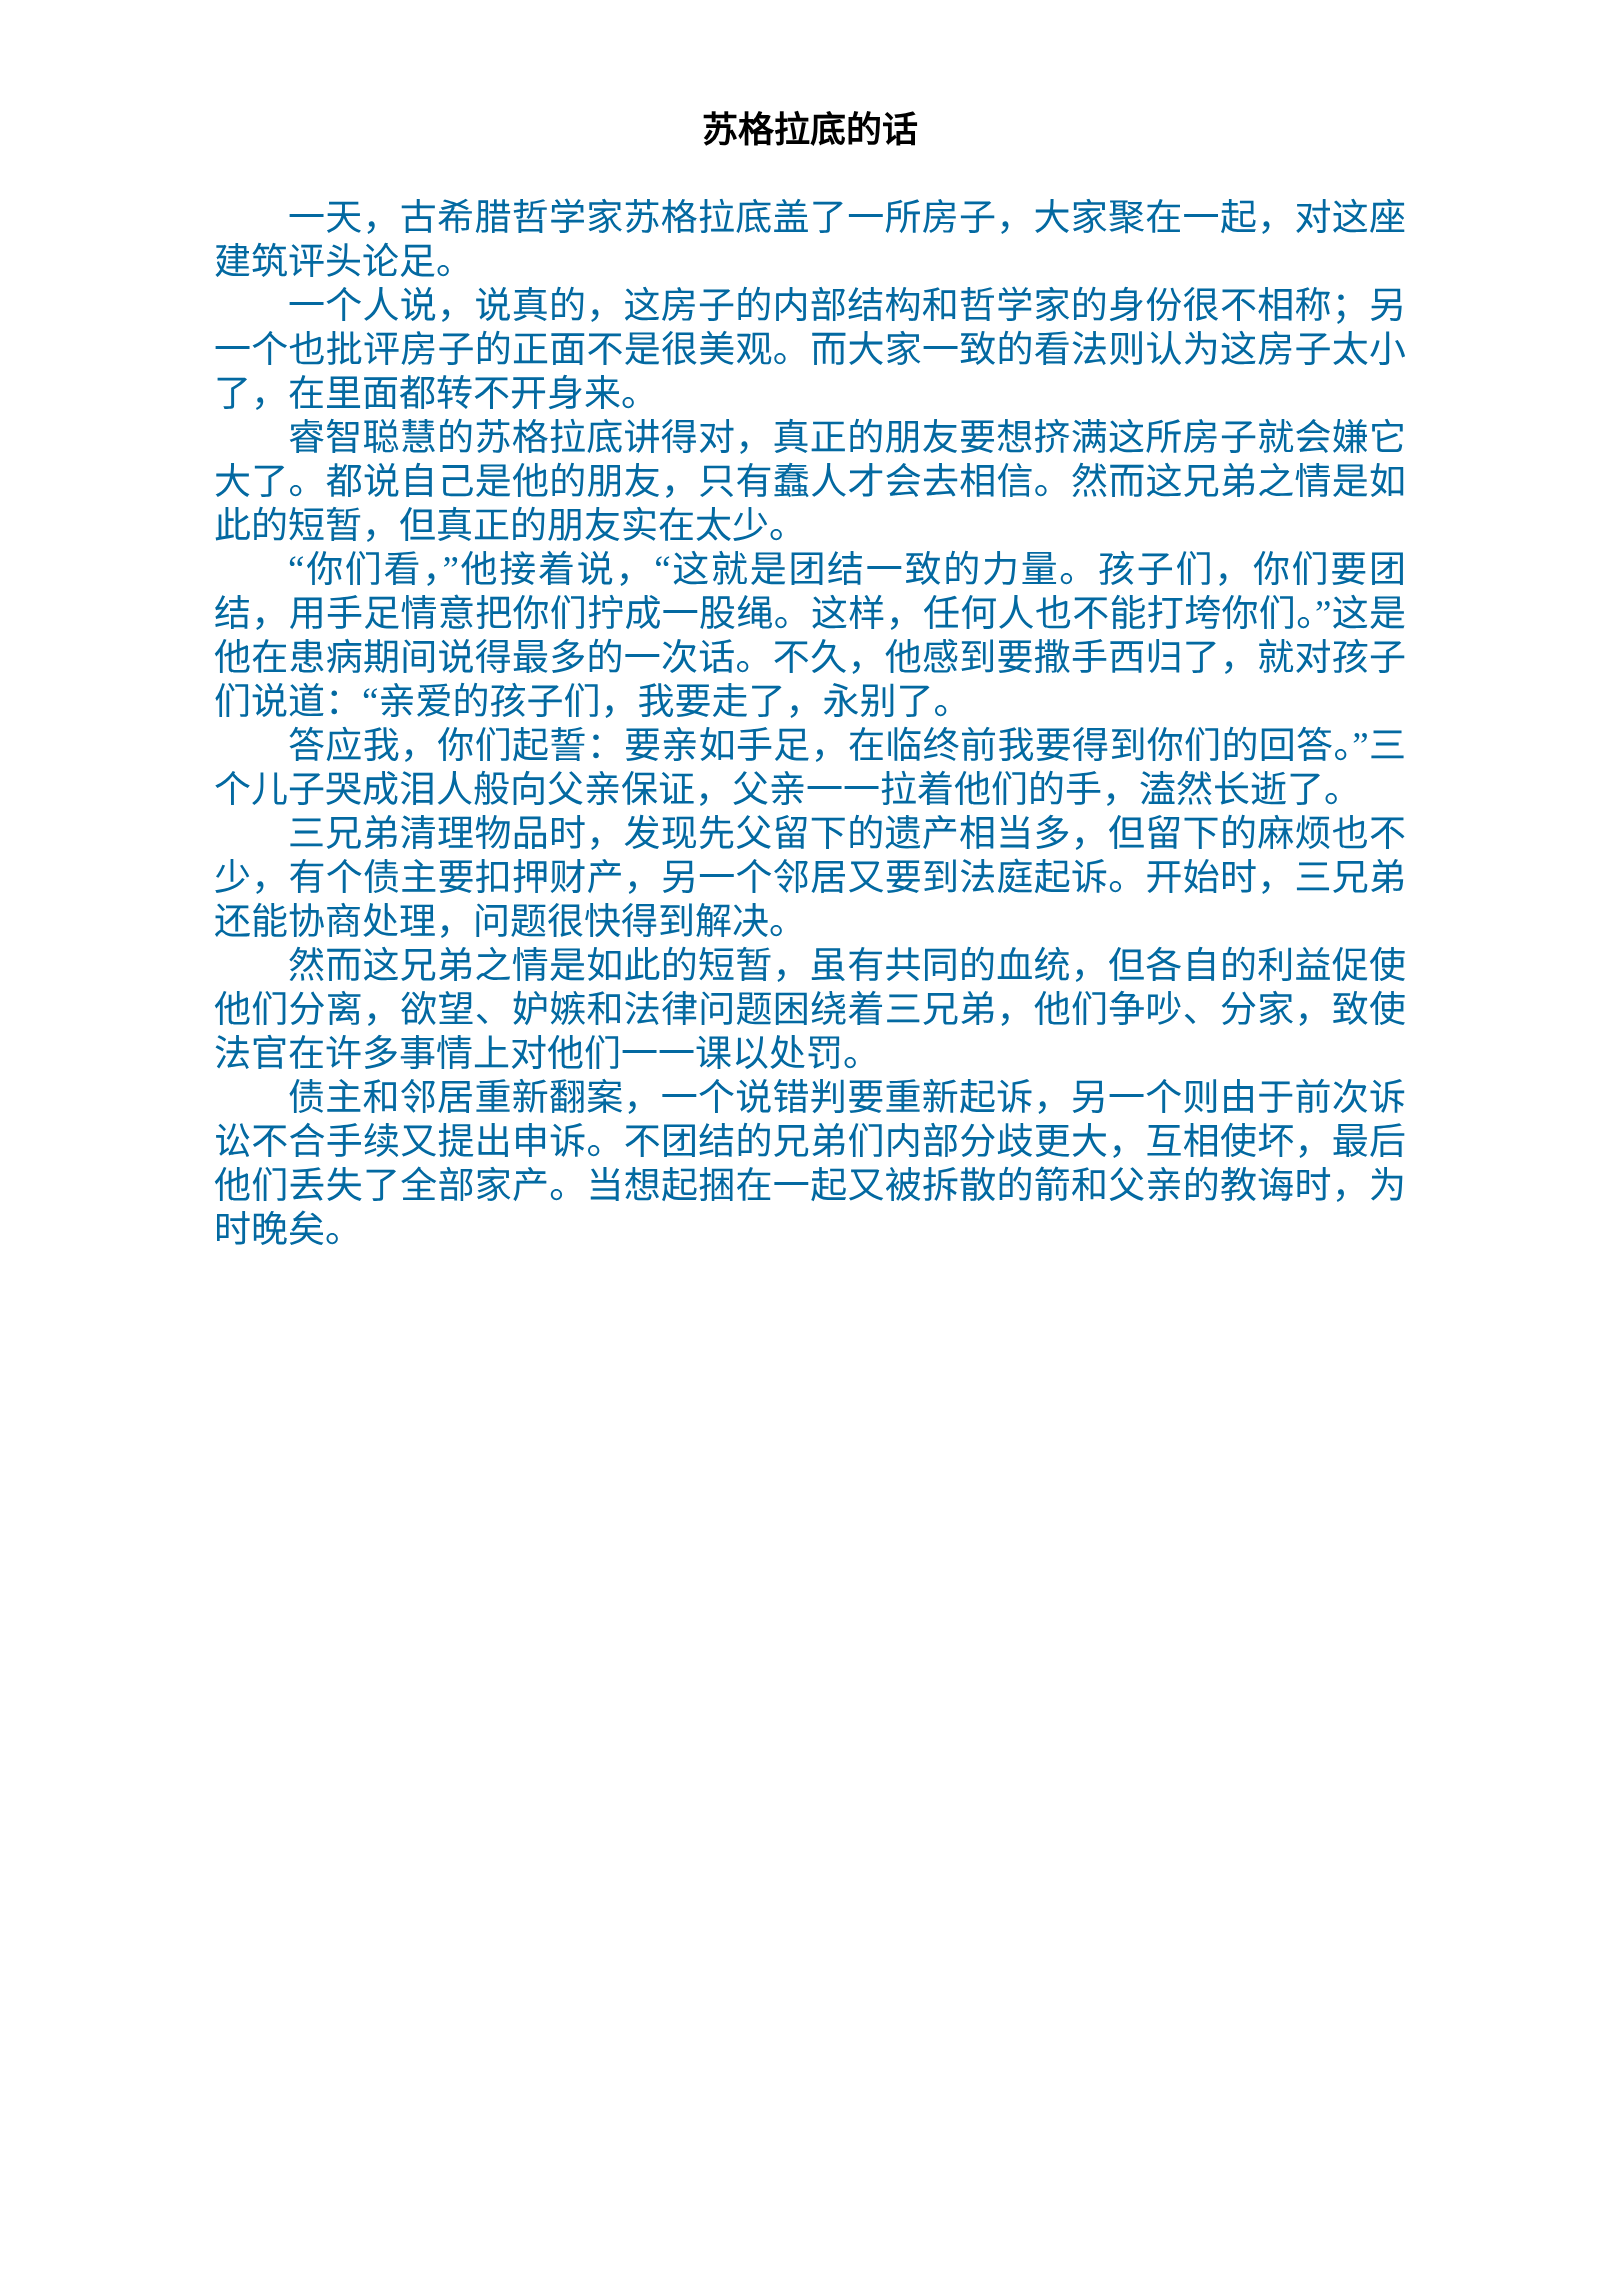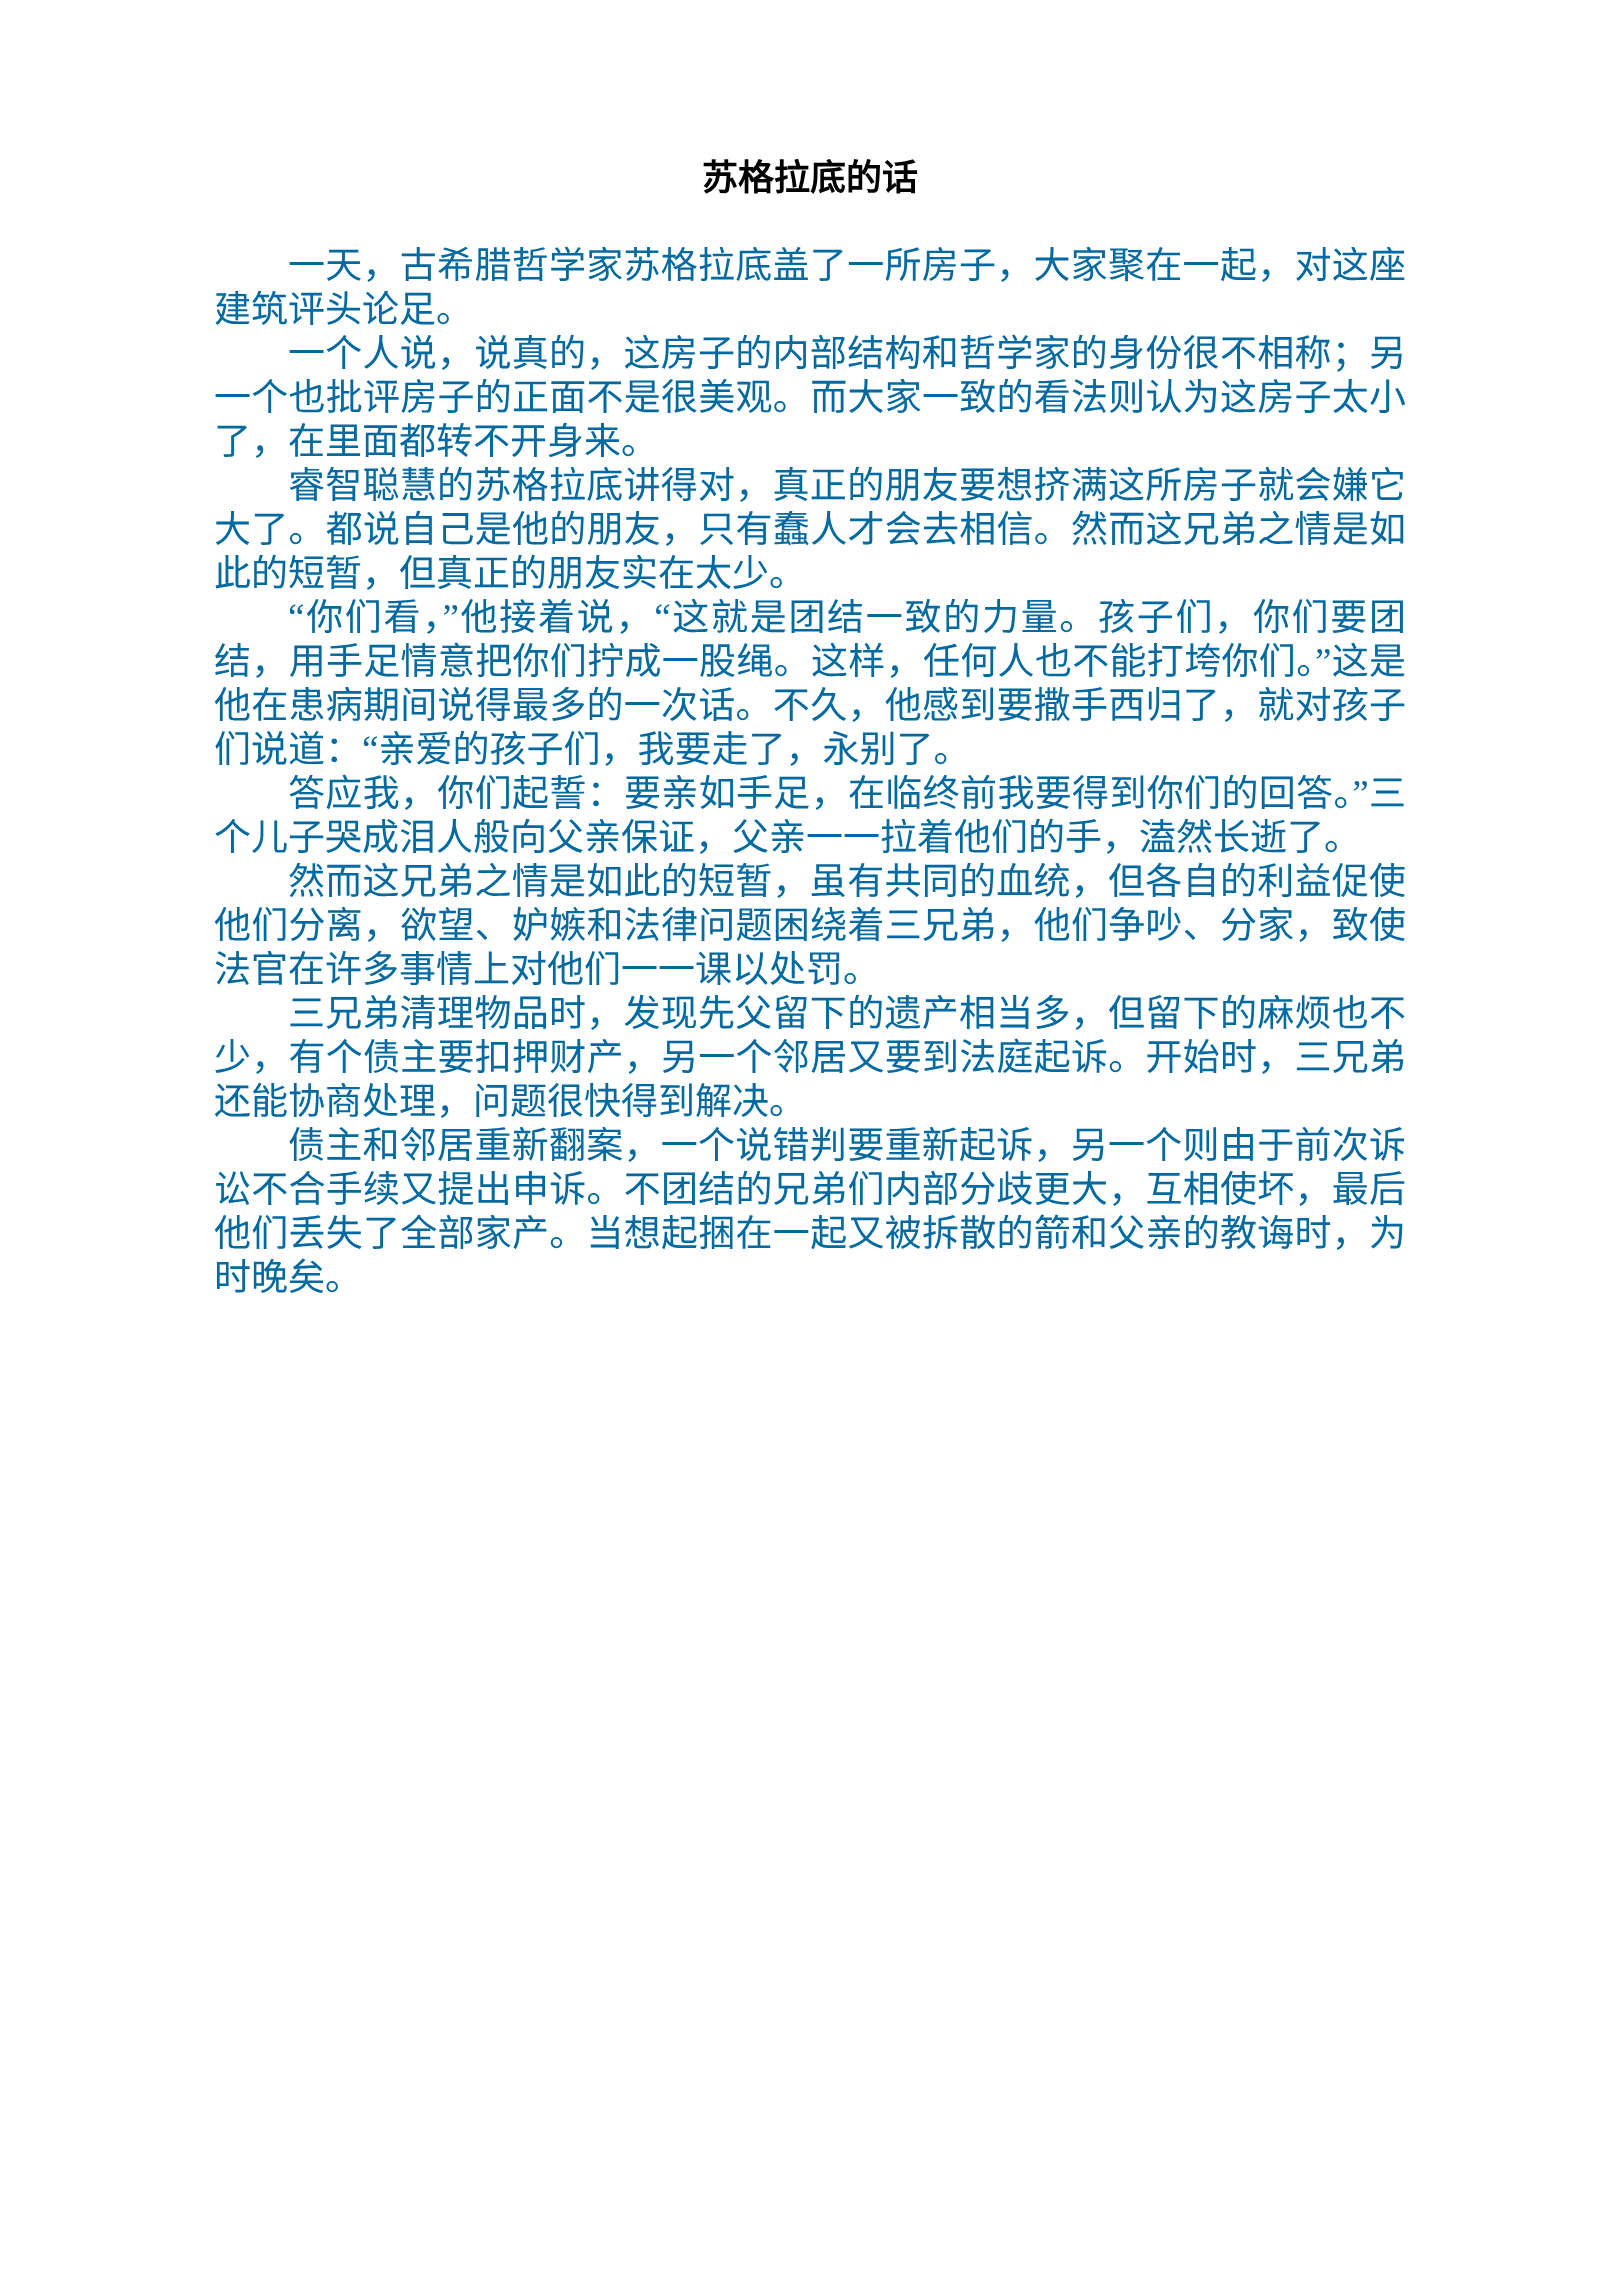--- a/index.html
+++ b/index.html
@@ -9,21 +9,21 @@
   body {
     width: 1622px;
     height: 2292px;
     background: #ffffff;
     overflow: hidden;
   }
   .page {
     box-sizing: border-box;
     width: 1622px;
     height: 1916px;
-    padding-top: 112px;
+    padding-top: 64px;
     background: #ffffff;
     color: #000000;
   }
   .text-block {
     margin-left: 214px;
     width: 1192px;
   }
   .section-heading {
     font-family: "Liberation Sans", "DejaVu Sans", sans-serif;
     font-weight: 700;
@@ -53,21 +53,21 @@
     <section>
       <h2 class="section-heading">苏格拉底的话</h2>
       <p class="para">一天，古希腊哲学家苏格拉底盖了一所房子，大家聚在一起，对这座建筑评头论足。</p>
       <p class="para">一个人说，说真的，这房子的内部结构和哲学家的身份很不相称；另一个也批评房子的正面不是很美观。而大家一致的看法则认为这房子太小了，在里面都转不开身来。</p>
       <p class="para">睿智聪慧的苏格拉底讲得对，真正的朋友要想挤满这所房子就会嫌它大了。都说自己是他的朋友，只有蠢人才会去相信。然而这兄弟之情是如此的短暂，但真正的朋友实在太少。</p>
     </section>
 
     <section>
       <p class="para">“你们看，”他接着说，“这就是团结一致的力量。孩子们，你们要团结，用手足情意把你们拧成一股绳。这样，任何人也不能打垮你们。”这是他在患病期间说得最多的一次话。不久，他感到要撒手西归了，就对孩子们说道：“亲爱的孩子们，我要走了，永别了。</p>
       <p class="para">答应我，你们起誓：要亲如手足，在临终前我要得到你们的回答。”三个儿子哭成泪人般向父亲保证，父亲一一拉着他们的手，溘然长逝了。</p>
+      <p class="para">三兄弟清理物品时，发现先父留下的遗产相当多，但留下的麻烦也不少，有个债主要扣押财产，另一个邻居又要到法庭起诉。开始时，三兄弟还能协商处理，问题很快得到解决。</p>
       <p class="para">然而这兄弟之情是如此的短暂，虽有共同的血统，但各自的利益促使他们分离，欲望、妒嫉和法律问题困绕着三兄弟，他们争吵、分家，致使法官在许多事情上对他们一一课以处罚。</p>
-      <p class="para">三兄弟清理物品时，发现先父留下的遗产相当多，但留下的麻烦也不少，有个债主要扣押财产，另一个邻居又要到法庭起诉。开始时，三兄弟还能协商处理，问题很快得到解决。</p>
       <p class="para">债主和邻居重新翻案，一个说错判要重新起诉，另一个则由于前次诉讼不合手续又提出申诉。不团结的兄弟们内部分歧更大，互相使坏，最后他们丢失了全部家产。当想起捆在一起又被拆散的箭和父亲的教诲时，为时晚矣。</p>
     </section>
 
 
   </div>
 </div>
 
 
 </body></html>

